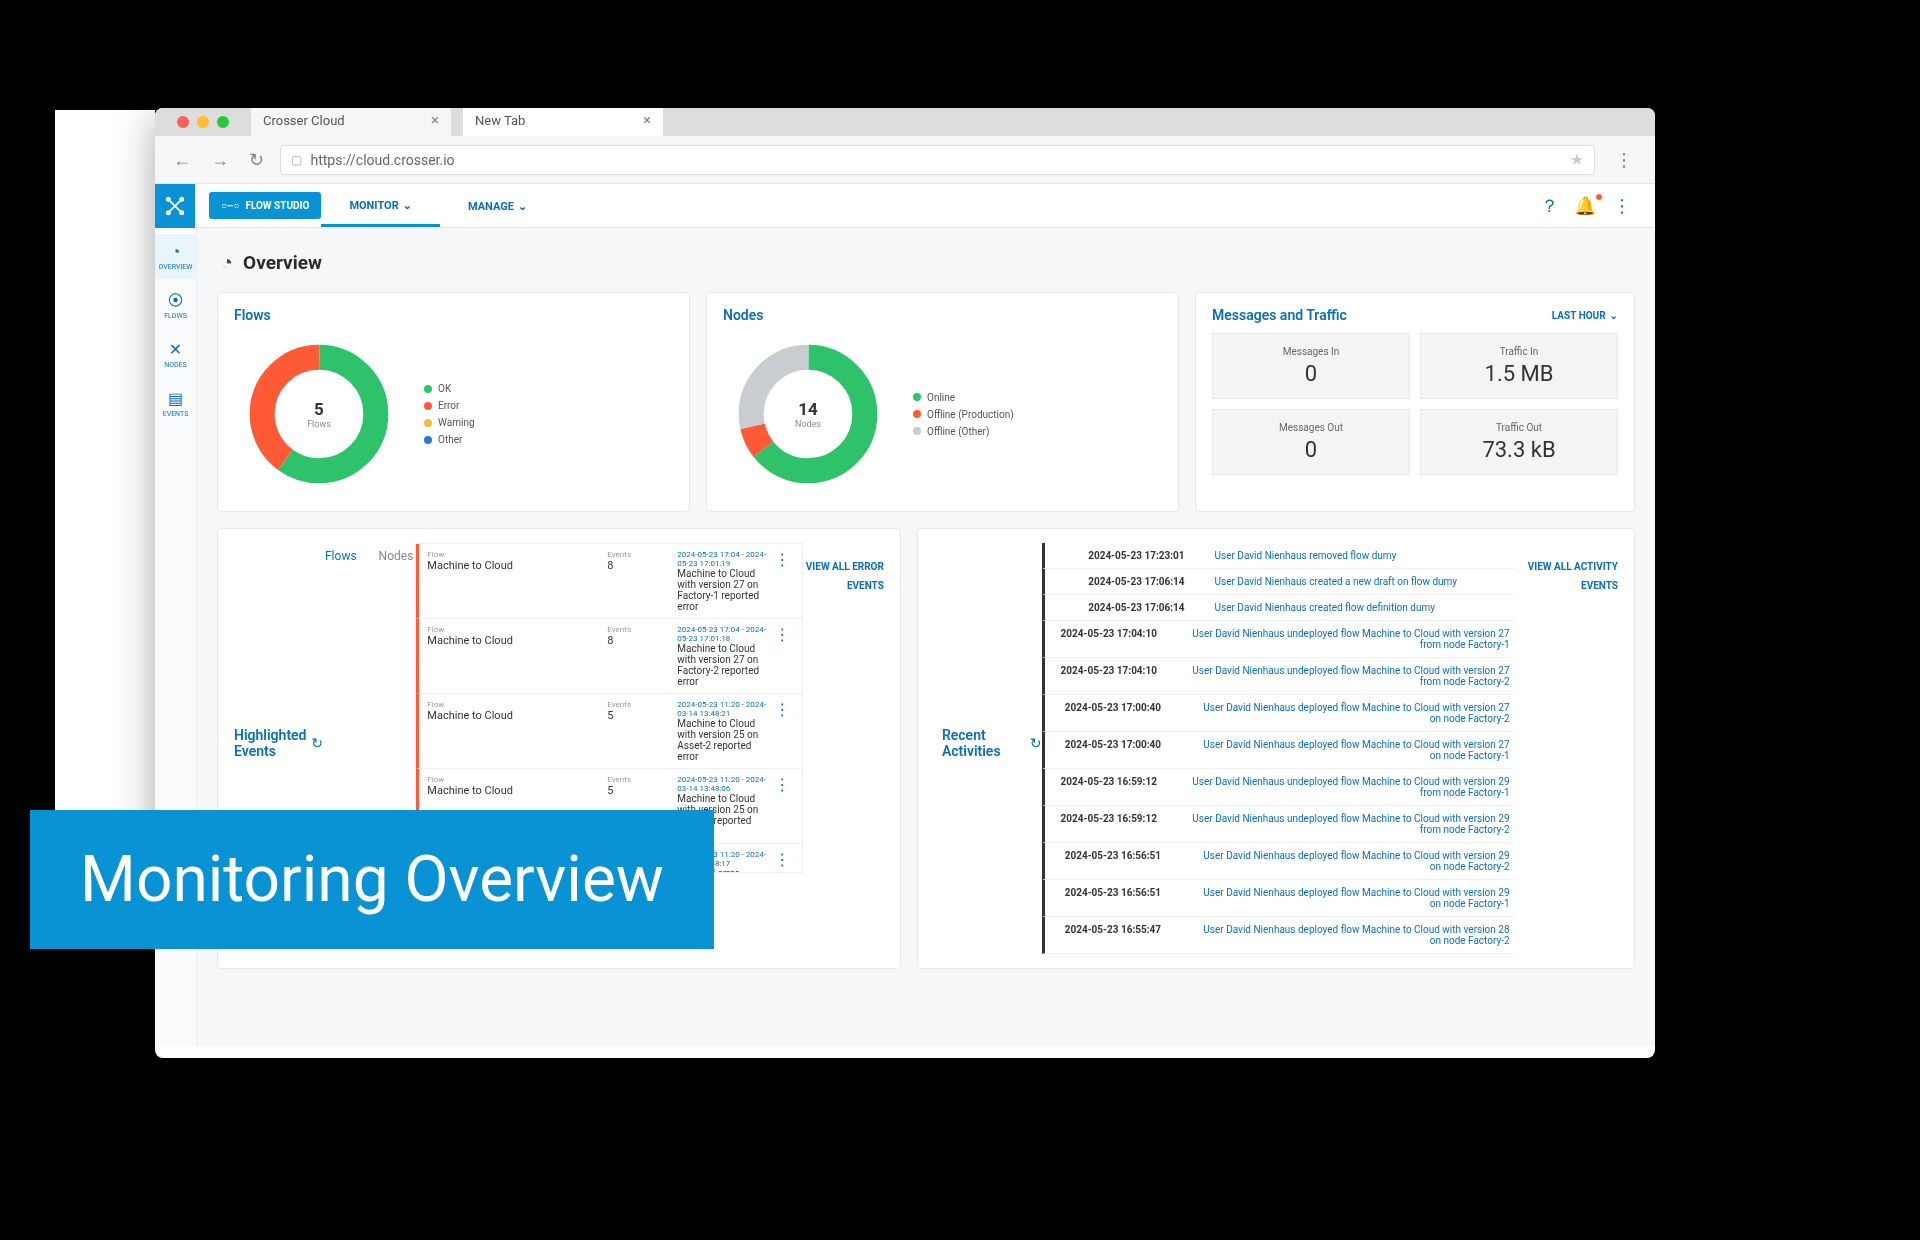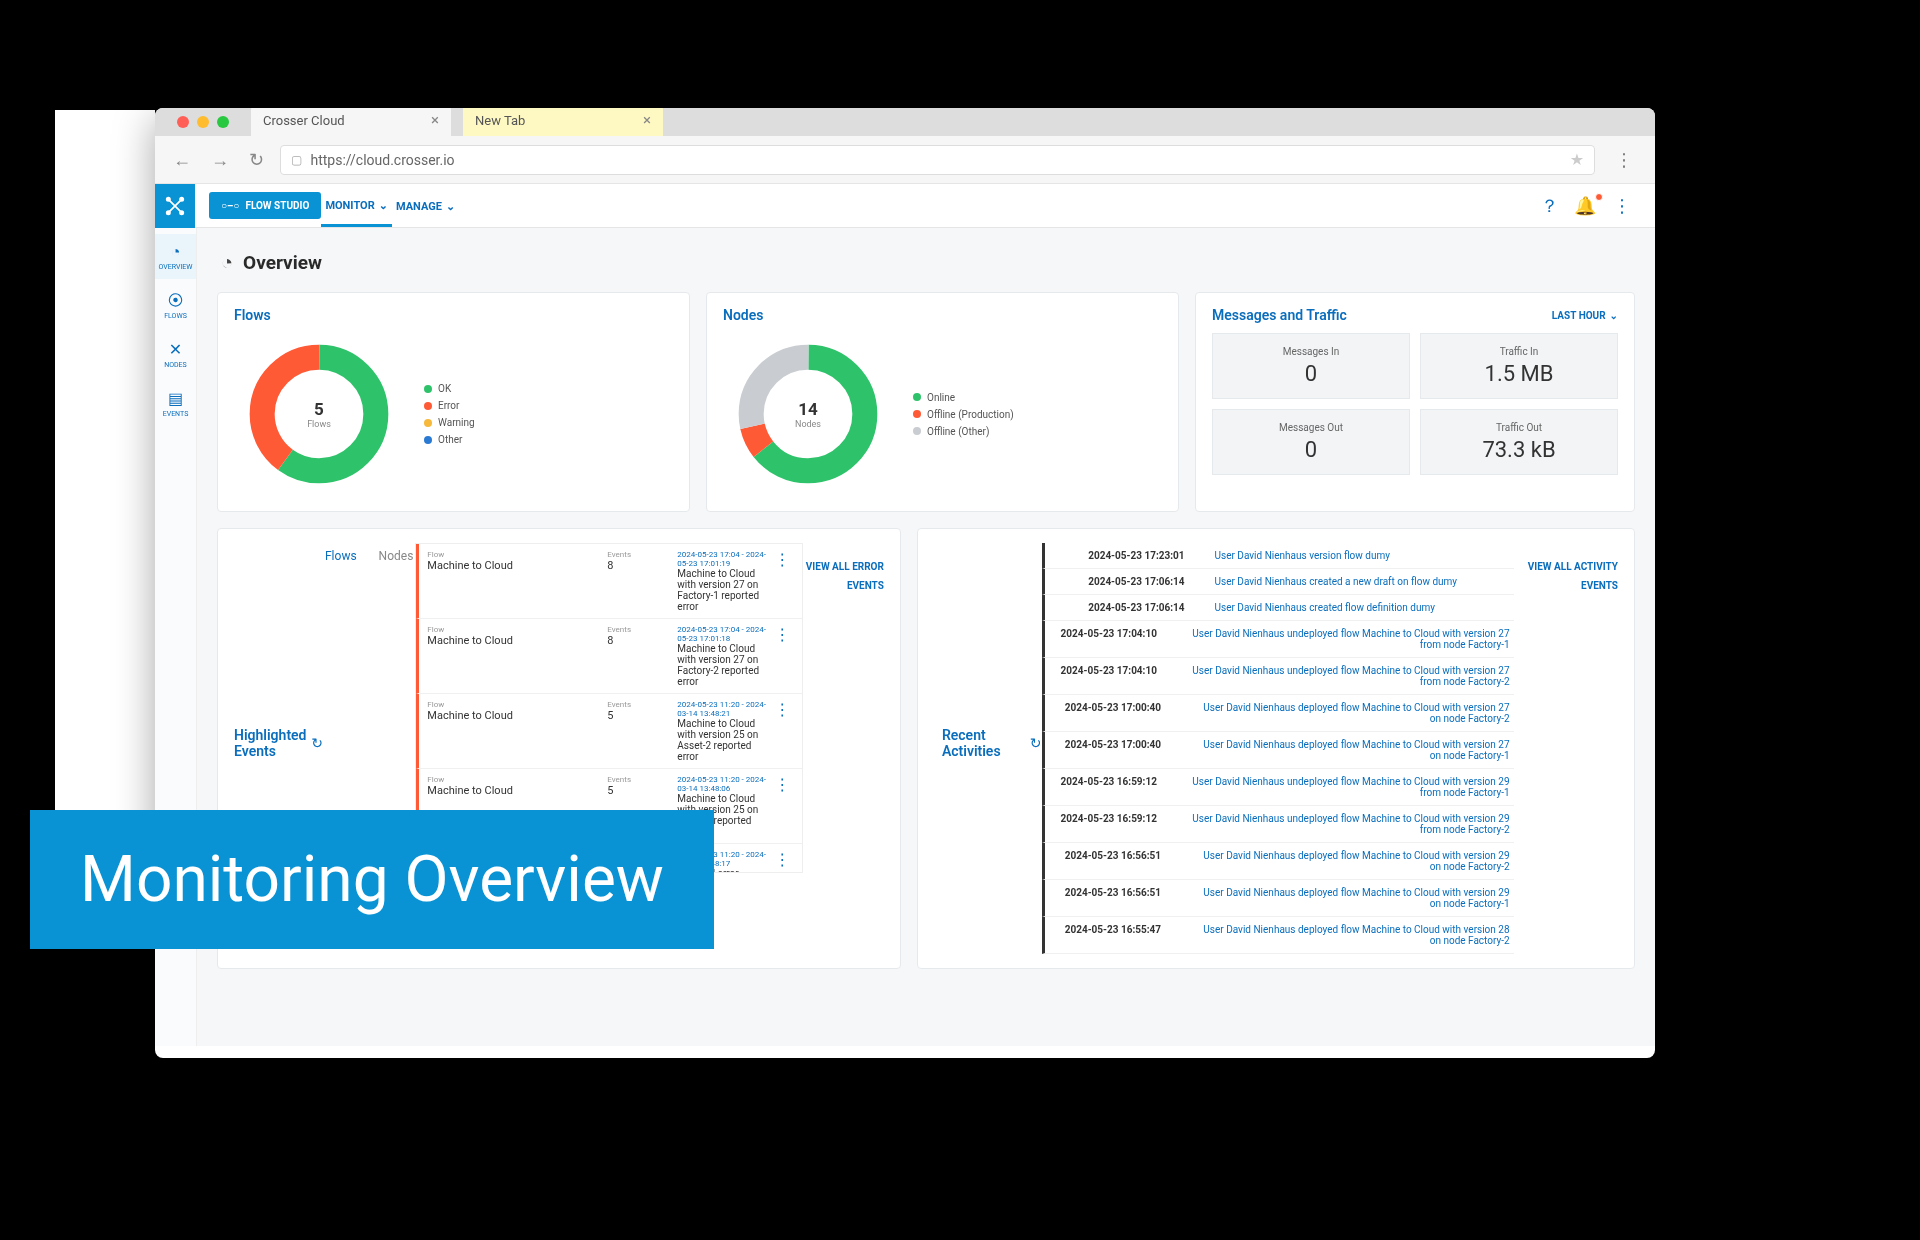--- a/index.html
+++ b/index.html
@@ -42,21 +42,21 @@
   padding: 0 12px;
   display: flex;
   align-items: center;
   gap: 50px;
   font-size: 13px;
   color: #555;
   margin-left: 12px;
   min-width: 200px;
   justify-content: space-between;
 }
-.tab.inactive { background: #fef9c3; }
+.tab.inactive { background: #ffffff; }
 .tab .close { color: #888; font-size: 15px; cursor: pointer;}
 .addr-bar {
   height: 48px;
   background: #f6f6f6;
   border-bottom: 1px solid #e5e5e5;
   display: flex;
   align-items: center;
   padding: 0 14px;
   gap: 12px;
 }
@@ -105,21 +105,21 @@
   font-weight: 700;
   padding: 8px 12px;
   border-radius: 3px;
   display: flex; align-items: center; gap: 6px;
   cursor: pointer;
 }
 .top-nav-item {
   color: #0a6ebd;
   font-size: 11px;
   font-weight: 700;
-  padding: 14px 4px 12px;
+  padding: 14px 28px 12px;
   cursor: pointer;
   display: flex; align-items: center; gap: 4px;
 }
 .top-nav-item.active { border-bottom: 3px solid #0a93d4; }
 .top-nav-spacer { flex: 1; }
 .top-icon { color: #0a6ebd; font-size: 18px; padding: 0 8px; cursor: pointer; position: relative;}
 .badge { position: absolute; top: -2px; right: 2px; width: 8px; height: 8px; background: #ff5a36; border-radius: 50%; border: 1.5px solid #fff;}
 
 .main-row { flex: 1; display: flex; overflow: hidden;}
 .side-rail {
@@ -487,21 +487,21 @@
           </div>
 
           <div class="lower-card">
             <div class="card-head-row">
               <div class="card-title" style="margin:8px">Recent Activities</div>
               <span class="refresh-icon">↻</span>
             </div>
             <div class="act-list" id="act-list">
                 <div class="act-row">
                   <div class="act-time">2024-05-23 17:23:01</div>
-                  <div class="act-msg">User David Nienhaus version flow dumy</div>
+                  <div class="act-msg">User David Nienhaus removed flow dumy</div>
                 </div>
                 <div class="act-row">
                   <div class="act-time">2024-05-23 17:06:14</div>
                   <div class="act-msg">User David Nienhaus created a new draft on flow dumy</div>
                 </div>
                 <div class="act-row">
                   <div class="act-time">2024-05-23 17:06:14</div>
                   <div class="act-msg">User David Nienhaus created flow definition dumy</div>
                 </div>
                 <div class="act-row">

